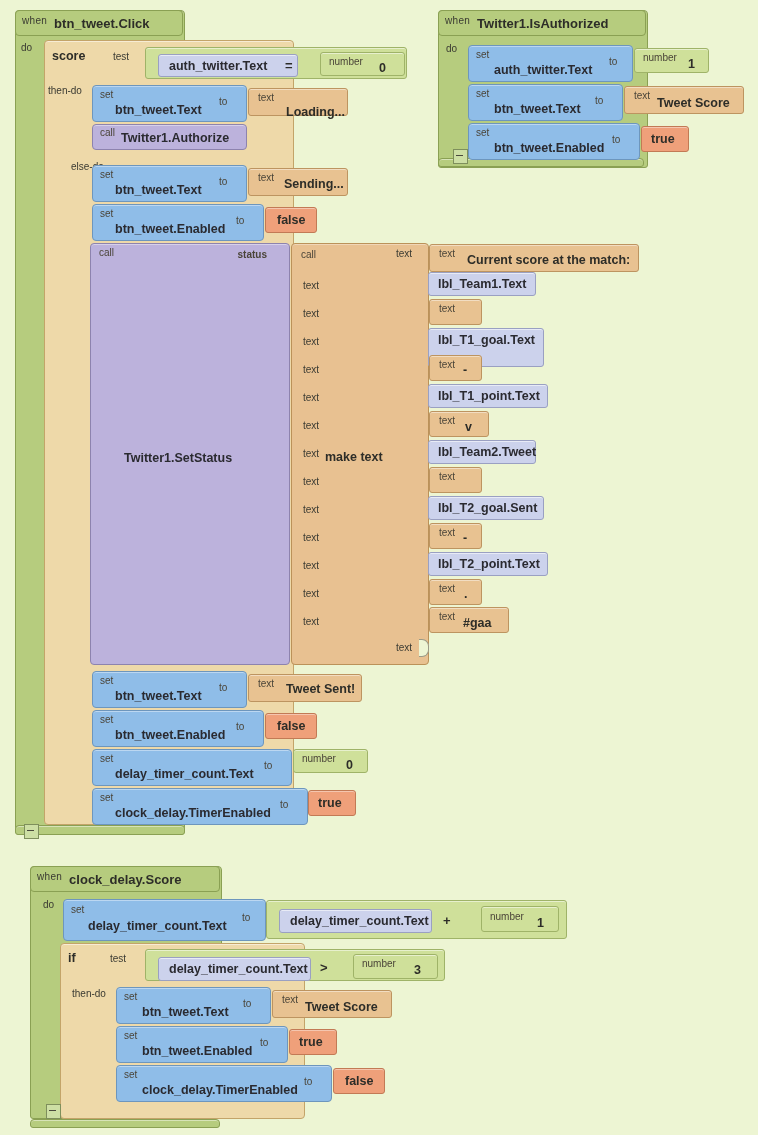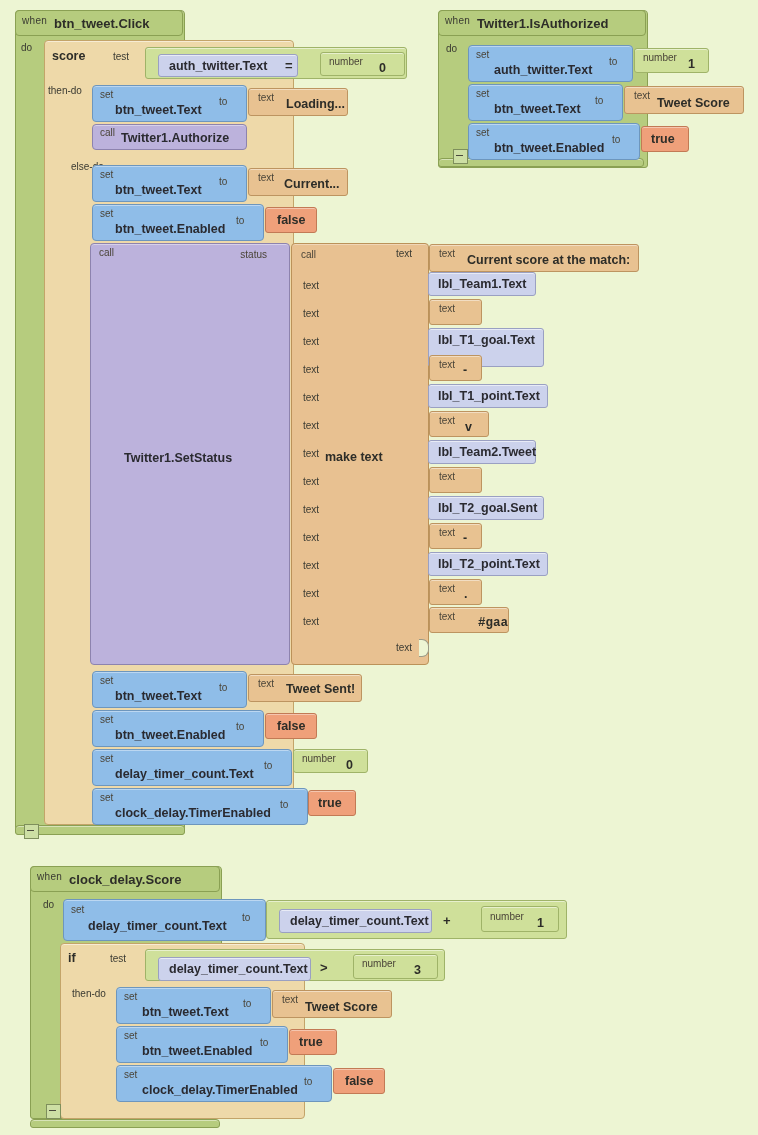--- a/index.html
+++ b/index.html
@@ -121,50 +121,50 @@
   <span class="t-val" style="position:absolute;left:58px;top:8px;">0</span>
 </div>
 
 <div class="blk setr" style="left:92px;top:85px;width:155px;height:37px;">
   <span class="t-kw" style="position:absolute;left:7px;top:3px;">set</span>
   <span class="t-nm" style="position:absolute;left:22px;top:17px;">btn_tweet.Text</span>
   <span class="t-kw" style="position:absolute;left:126px;top:10px;">to</span>
 </div>
 <div class="blk txtb" style="left:248px;top:88px;width:100px;height:28px;">
   <span class="t-kw" style="position:absolute;left:9px;top:3px;">text</span>
-  <span class="t-val" style="position:absolute;left:37px;top:8px;text-align:center;">Loading...</span>
+  <span class="t-val" style="position:absolute;left:37px;top:16px;text-align:center;">Loading...</span>
 </div>
 
 <div class="blk callb" style="left:92px;top:124px;width:155px;height:26px;">
   <span class="t-kw" style="position:absolute;left:7px;top:2px;">call</span>
   <span class="t-nm" style="position:absolute;left:28px;top:6px;">Twitter1.Authorize</span>
 </div>
 
 <div class="blk setr" style="left:92px;top:165px;width:155px;height:37px;">
   <span class="t-kw" style="position:absolute;left:7px;top:3px;">set</span>
   <span class="t-nm" style="position:absolute;left:22px;top:17px;">btn_tweet.Text</span>
   <span class="t-kw" style="position:absolute;left:126px;top:10px;">to</span>
 </div>
 <div class="blk txtb" style="left:248px;top:168px;width:100px;height:28px;">
   <span class="t-kw" style="position:absolute;left:9px;top:3px;">text</span>
-  <span class="t-val" style="position:absolute;left:35px;top:8px;">Current...</span>
+  <span class="t-val" style="position:absolute;left:35px;top:8px;">Sending...</span>
 </div>
 
 <div class="blk setr" style="left:92px;top:204px;width:172px;height:37px;">
   <span class="t-kw" style="position:absolute;left:7px;top:3px;">set</span>
   <span class="t-nm" style="position:absolute;left:22px;top:17px;">btn_tweet.Enabled</span>
   <span class="t-kw" style="position:absolute;left:143px;top:10px;">to</span>
 </div>
 <div class="blk boolb" style="left:265px;top:207px;width:52px;height:26px;">
   <span class="t-val" style="position:absolute;left:11px;top:5px;">false</span>
 </div>
 
 <div class="blk callb" style="left:90px;top:243px;width:200px;height:422px;">
   <span class="t-kw" style="position:absolute;left:8px;top:3px;">call</span>
-  <span class="t-kw" style="position:absolute;right:22px;top:5px;">status</span>
+  <span class="t-kw" style="position:absolute;right:22px;top:5px;font-weight:bold;">status</span>
   <span class="t-nm" style="position:absolute;left:33px;top:207px;">Twitter1.SetStatus</span>
 </div>
 
 <div class="blk joinb" style="left:291px;top:243px;width:138px;height:422px;">
   <span class="t-kw" style="position:absolute;left:9px;top:5px;">call</span>
   <span class="lbl-b" style="left:33px;top:206px;position:absolute;">make text</span>
 </div>
 
 <span class="lbl" style="left:396px;top:248px;">text</span>
 <div class="blk txtb" style="left:429px;top:244px;width:210px;height:28px;">
@@ -234,21 +234,21 @@
 
 <span class="lbl" style="left:303px;top:588px;">text</span>
 <div class="blk txtb" style="left:429px;top:579px;width:53px;height:26px;">
   <span class="t-kw" style="position:absolute;left:9px;top:3px;">text</span>
   <span class="t-val" style="position:absolute;left:34px;top:7px;">.</span>
 </div>
 
 <span class="lbl" style="left:303px;top:616px;">text</span>
 <div class="blk txtb" style="left:429px;top:607px;width:80px;height:26px;">
   <span class="t-kw" style="position:absolute;left:9px;top:3px;">text</span>
-  <span class="t-val" style="position:absolute;left:48px;top:8px;font-family:Liberation Mono, monospace;">#gaa</span>
+  <span class="t-val" style="position:absolute;left:33px;top:8px;">#gaa</span>
 </div>
 
 <span class="lbl" style="left:396px;top:642px;">text</span>
 <div class="sock" style="left:419px;top:639px;"></div>
 
 <div class="blk setr" style="left:92px;top:671px;width:155px;height:37px;">
   <span class="t-kw" style="position:absolute;left:7px;top:3px;">set</span>
   <span class="t-nm" style="position:absolute;left:22px;top:17px;">btn_tweet.Text</span>
   <span class="t-kw" style="position:absolute;left:126px;top:10px;">to</span>
 </div>

